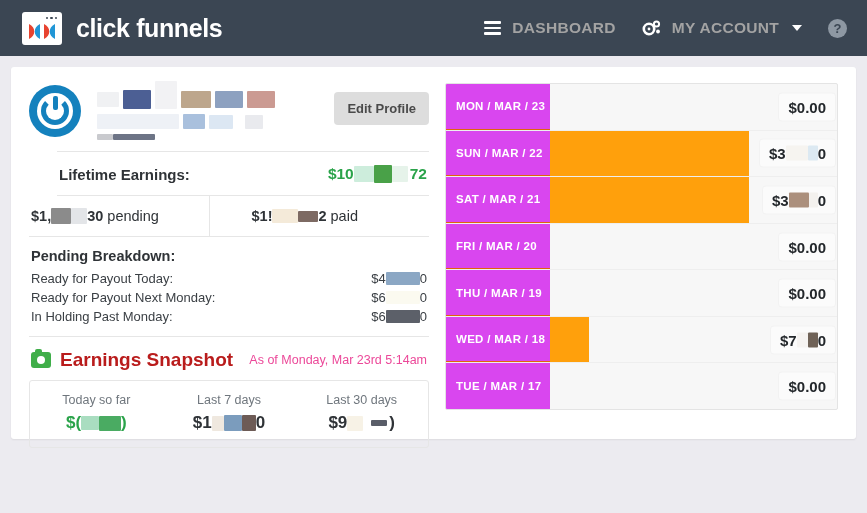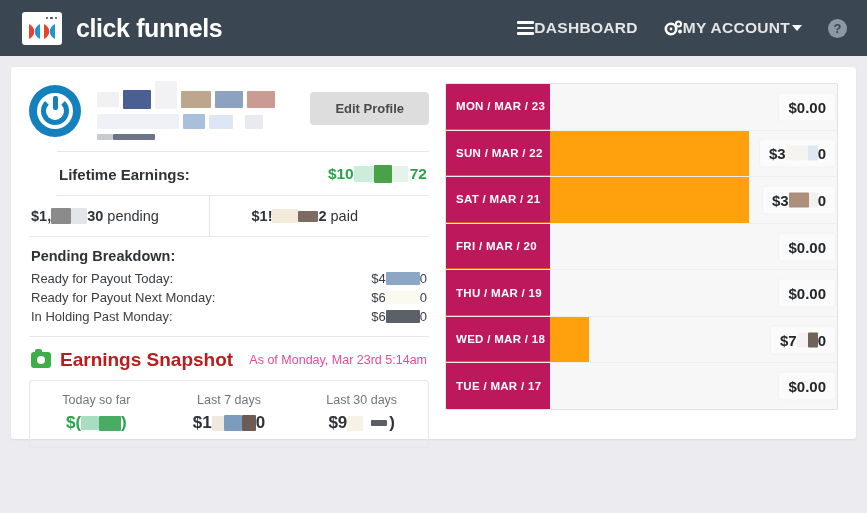--- a/index.html
+++ b/index.html
@@ -37,22 +37,22 @@
     display: flex; align-items: center; justify-content: center;
   }
   .brand-title {
     color: #ffffff; font-size: 25px; font-weight: bold; letter-spacing: -0.4px;
   }
 
   .nav-right {
     margin-left: auto; display: flex; align-items: center; gap: 26px;
   }
   .nav-item {
-    display: flex; align-items: center; 
-    color: #e5e5e5; font-size: 15.5px; font-weight: bold; letter-spacing: 0.3px;
+    display: flex; align-items: center; gap: 11px;
+    color: #a3a3a3; font-size: 15.5px; font-weight: bold; letter-spacing: 0.3px;
     cursor: pointer;
   }
   .hamburger { display: inline-flex; flex-direction: column; gap: 3px; }
   .hamburger i { display: block; width: 17px; height: 2.5px; background: #ffffff; border-radius: 1px; }
   .caret {
     width: 0; height: 0; margin-left: 2px;
     border-left: 5px solid transparent; border-right: 5px solid transparent;
     border-top: 6px solid #ffffff;
   }
   .help-icon {
@@ -94,21 +94,21 @@
     position: absolute; left: 50%; top: 11px; margin-left: -2.5px;
     width: 5px; height: 14px; background: #1481bd; border-radius: 2px;
   }
   .profile-meta { flex: 1; padding-top: 4px; }
   .redact { display: inline-block; border-radius: 1px; vertical-align: middle; }
   .pm-row { display: flex; align-items: center; gap: 4px; margin-bottom: 5px; flex-wrap: wrap; }
   .btn-edit {
     background: #dddddd; color: #4a4a4a;
     border: none; border-radius: 4px;
     font-size: 13px; font-weight: bold;
-    padding: 9px 25px; cursor: pointer;
+    padding: 9px 13px; cursor: pointer;
     font-family: "Liberation Sans", sans-serif;
     align-self: flex-start; margin-top: 7px;
   }
 
   .lifetime {
     display: flex; align-items: center; justify-content: space-between;
     padding: 13px 2px 12px;
     border-top: 1px solid #e6e6e6; border-bottom: 1px solid #e6e6e6; margin-left: 28px;
   }
   .lifetime .lbl { font-size: 15px; font-weight: bold; color: #2f3337; }
@@ -170,21 +170,21 @@
     display: flex; flex-direction: column;
     background: #f7f7f7;
   }
   .chart-row {
     flex: 1; display: flex; align-items: stretch;
     border-bottom: 1px solid #eeeeee; position: relative;
   }
   .chart-row:last-child { border-bottom: none; }
   .day-cell {
     width: 104px; flex: none;
-    background: #be185d;
+    background: #d946ef;
     color: #ffffff; font-size: 11.5px; font-weight: bold;
     letter-spacing: 0.3px;
     display: flex; align-items: center; padding-left: 10px;
     border-bottom: 1px solid #e0640c;
   }
   .chart-row:last-child .day-cell { border-bottom: none; }
   .bar-area { flex: 1; position: relative; display: flex; align-items: center; }
   .bar {
     position: absolute; left: 0; top: 0; bottom: 0;
     background: #ffa00c;

